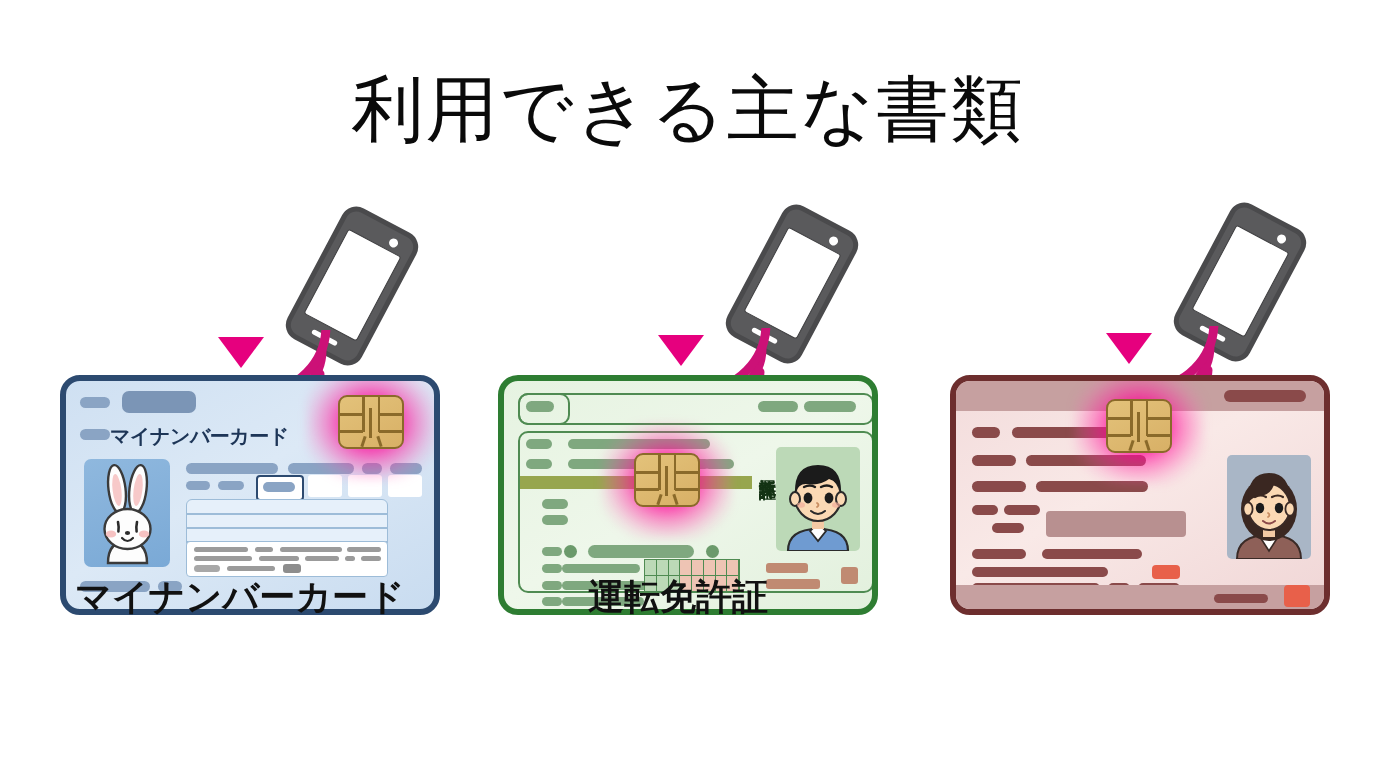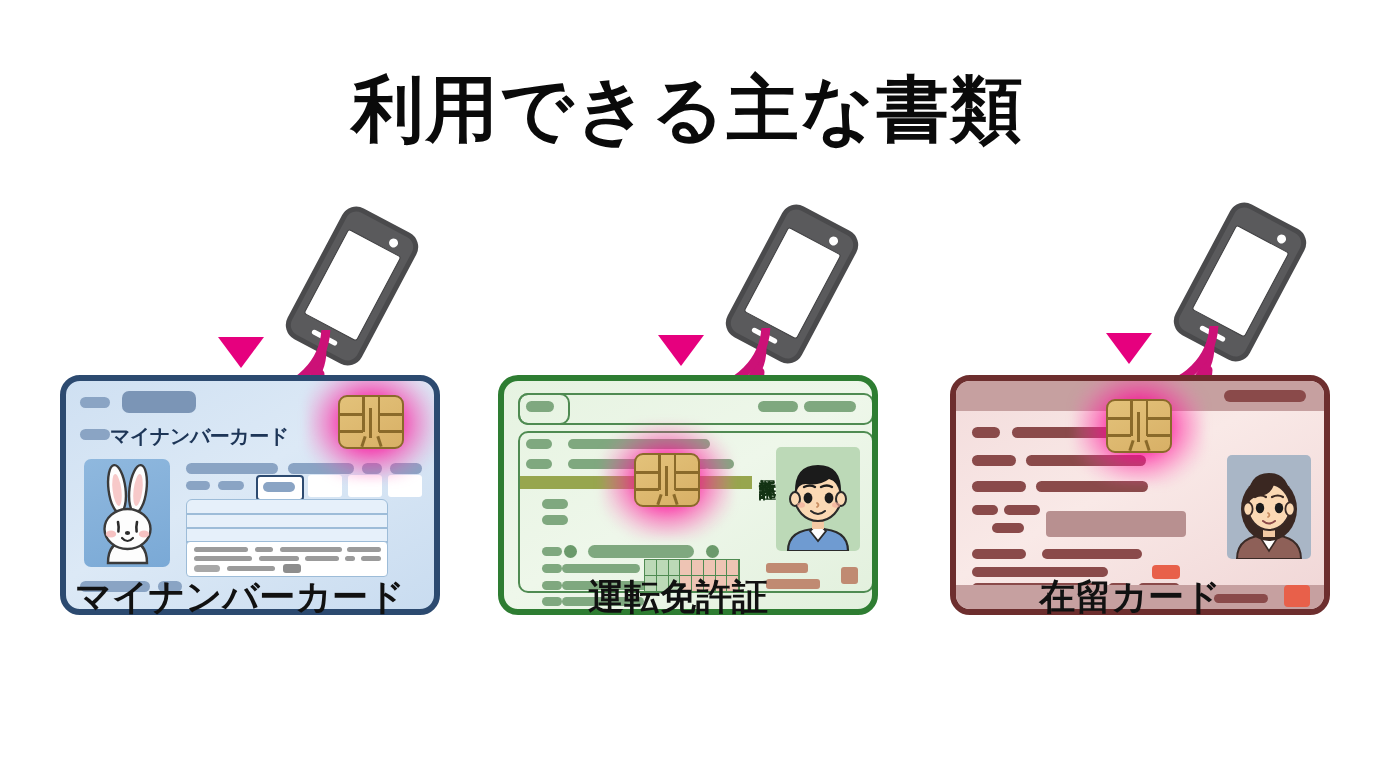--- a/index.html
+++ b/index.html
@@ -11,21 +11,21 @@
     position:relative;
   }
   #page{position:relative;width:1376px;height:768px;}
 
   
   .page-title{
     position:absolute;
     top:62px;left:0;width:1376px;
     text-align:center;
     font-size:72px;
-    font-weight:700;
+    font-weight:400;
     letter-spacing:2px;
     color:#0a0a0a;
     font-family:"DejaVu Sans","Liberation Sans",sans-serif;
     white-space:nowrap;
   }
 
   
   .card-col{position:absolute;top:200px;width:440px;height:500px;}
   .col-1{left:20px;}
   .col-2{left:458px;}
@@ -567,16 +567,15 @@
             <i style="left:29px;top:11px;width:2.5px;height:30px;"></i>
             <i style="left:22px;bottom:0;width:2.5px;height:11px;transform:rotate(18deg);"></i>
             <i style="right:22px;bottom:0;width:2.5px;height:11px;transform:rotate(-18deg);"></i>
             <i style="left:22px;top:13px;width:2.5px;height:22px;"></i>
             <i style="right:22px;top:13px;width:2.5px;height:22px;"></i>
           </div>
         </div>
       </div>
     </div>
 
-    <div class="caption">在留カード</div>
   </div>
 
 </div>
 
 </body></html>

